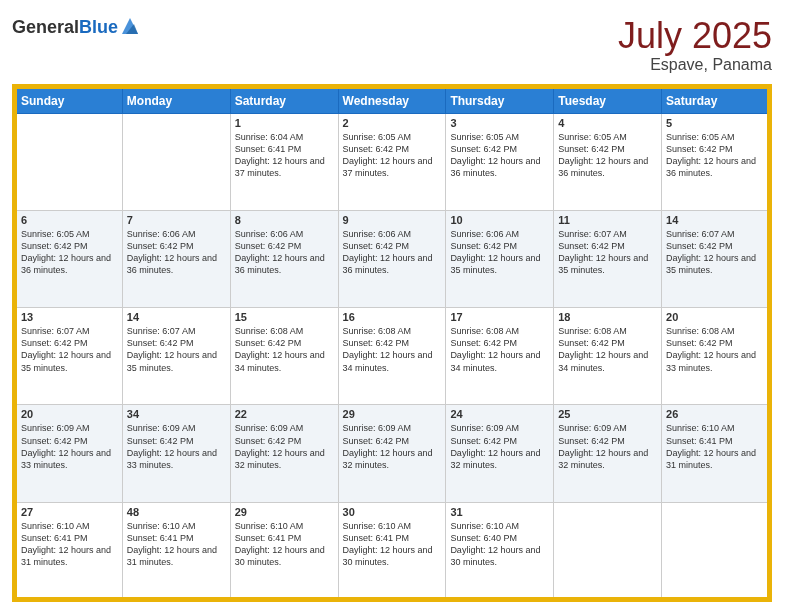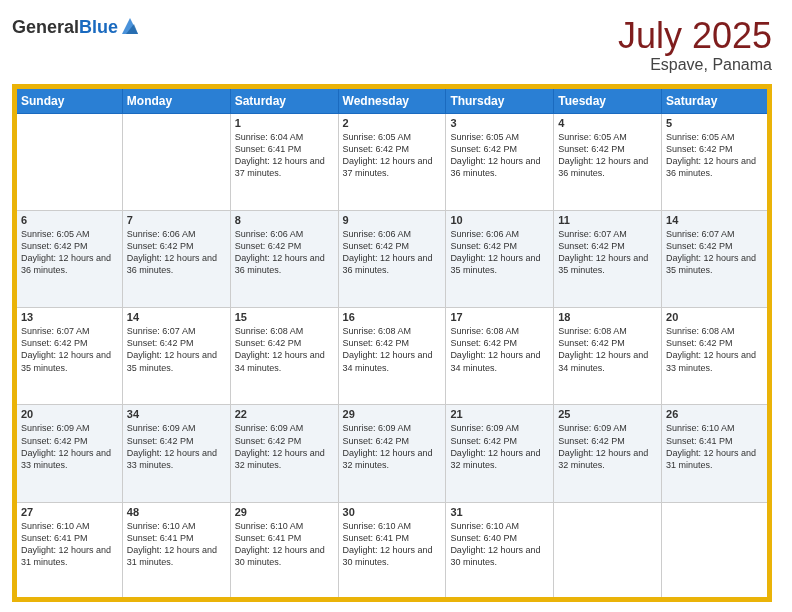--- a/index.html
+++ b/index.html
@@ -265,21 +265,21 @@
 Sunset: 6:42 PM
 Daylight: 12 hours and 32 minutes.</div>
           </td>
           <td class="row-alt">
             <span class="day-number">29</span>
             <div class="day-info">Sunrise: 6:09 AM
 Sunset: 6:42 PM
 Daylight: 12 hours and 32 minutes.</div>
           </td>
           <td class="row-alt">
-            <span class="day-number">21</span>
+            <span class="day-number">24</span>
             <div class="day-info">Sunrise: 6:09 AM
 Sunset: 6:42 PM
 Daylight: 12 hours and 32 minutes.</div>
           </td>
           <td class="row-alt">
             <span class="day-number">25</span>
             <div class="day-info">Sunrise: 6:09 AM
 Sunset: 6:42 PM
 Daylight: 12 hours and 32 minutes.</div>
           </td>

